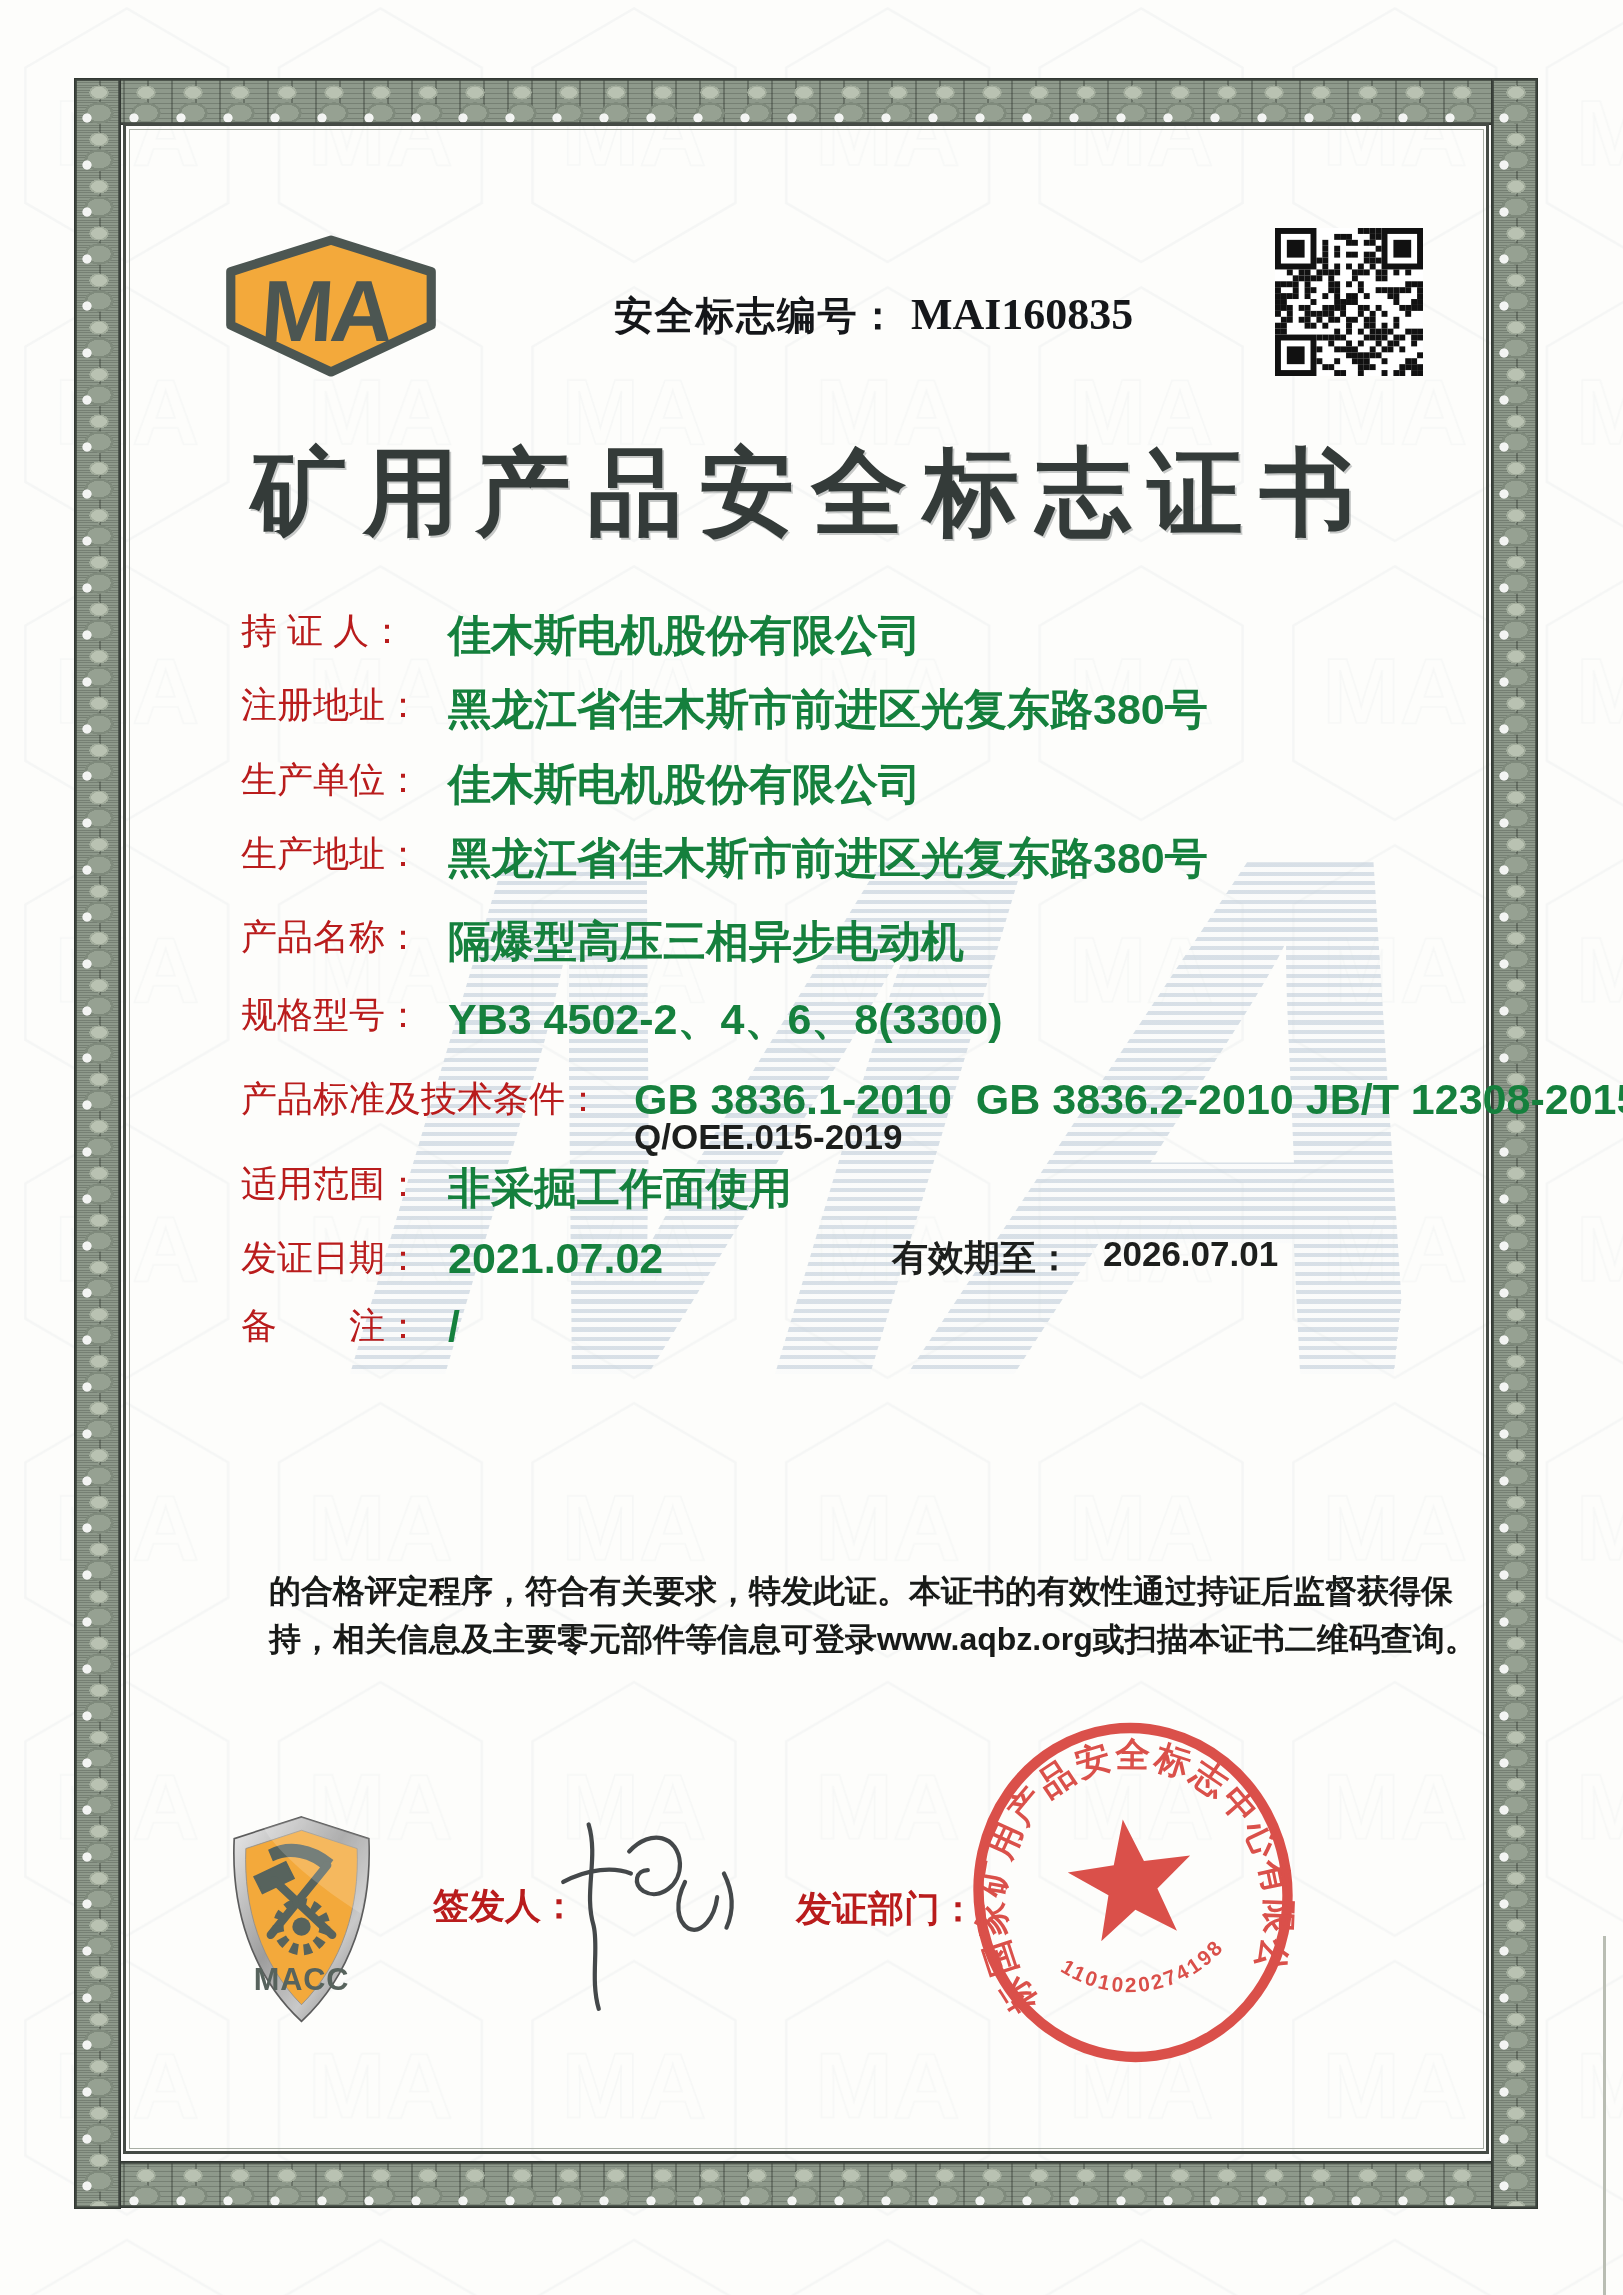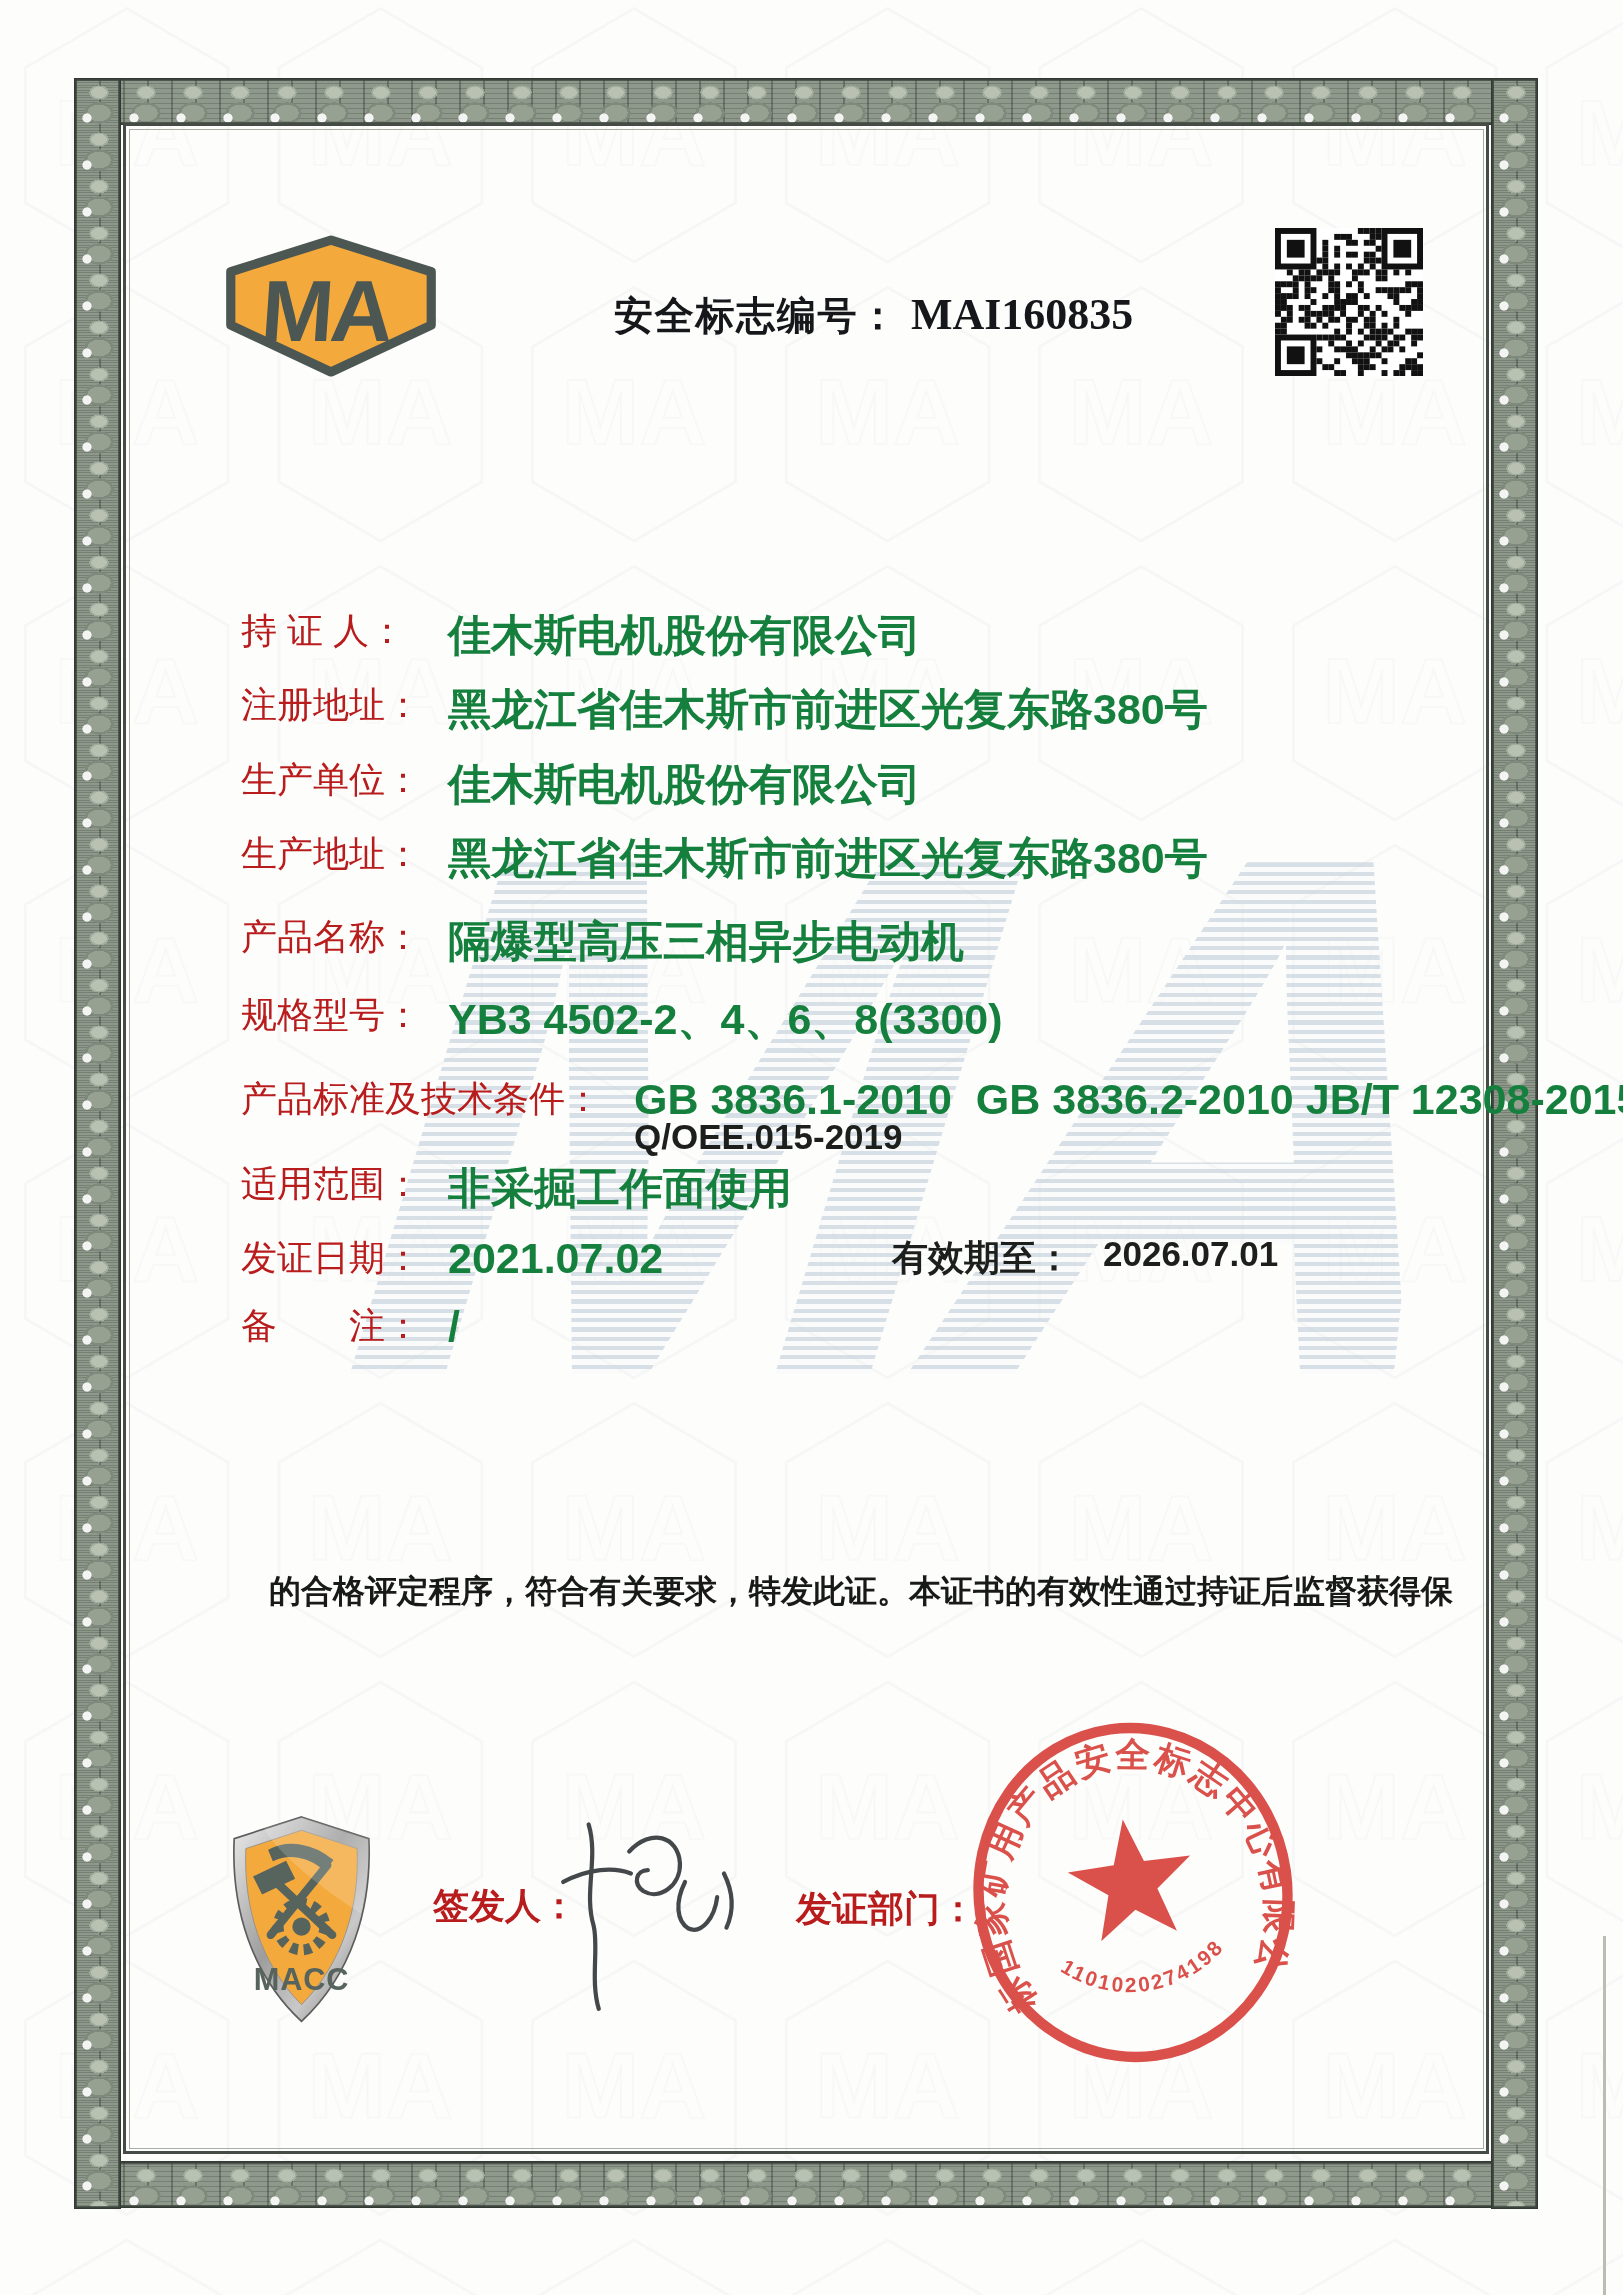--- a/index.html
+++ b/index.html
@@ -327,33 +327,35 @@
       <rect x="7" y="7" width="35" height="35" fill="#fff"></rect>
       <rect x="14" y="14" width="21" height="21" fill="#111"></rect>
       <rect x="126" y="0" width="49" height="49" fill="#111"></rect>
       <rect x="133" y="7" width="35" height="35" fill="#fff"></rect>
       <rect x="140" y="14" width="21" height="21" fill="#111"></rect>
       <rect x="0" y="126" width="49" height="49" fill="#111"></rect>
       <rect x="7" y="133" width="35" height="35" fill="#fff"></rect>
       <rect x="14" y="140" width="21" height="21" fill="#111"></rect>
     </svg>
 
+  <div class="title">矿用产品安全标志证书</div>
 
   <div class="row" style="top:607px"><span class="lab">持 证 人：</span><span class="val">佳木斯电机股份有限公司</span></div>
   <div class="row" style="top:681px"><span class="lab">注册地址：</span><span class="val">黑龙江省佳木斯市前进区光复东路380号</span></div>
   <div class="row" style="top:756px"><span class="lab">生产单位：</span><span class="val">佳木斯电机股份有限公司</span></div>
   <div class="row" style="top:830px"><span class="lab">生产地址：</span><span class="val">黑龙江省佳木斯市前进区光复东路380号</span></div>
   <div class="row" style="top:913px"><span class="lab">产品名称：</span><span class="val">隔爆型高压三相异步电动机</span></div>
   <div class="row" style="top:991px"><span class="lab">规格型号：</span><span class="val">YB3 4502-2、4、6、8(3300)</span></div>
   <div class="row" style="top:1075px"><span class="lab">产品标准及技术条件：</span><span class="val x2">GB 3836.1-2010  GB 3836.2-2010 JB/T 12308-2015</span><span class="std2">Q/OEE.015-2019</span></div>
   <div class="row" style="top:1160px"><span class="lab">适用范围：</span><span class="val">非采掘工作面使用</span></div>
   <div class="row" style="top:1234px"><span class="lab">发证日期：</span><span class="val">2021.07.02</span><span class="lab2">有效期至：</span><span class="val2">2026.07.01</span></div>
   <div class="row" style="top:1302px"><span class="lab">备　　注：</span><span class="val">/</span></div>
 
   <div class="para" style="top:1567px">的合格评定程序，符合有关要求，特发此证。本证书的有效性通过持证后监督获得保</div>
+  <div class="para" style="top:1615px">持，相关信息及主要零元部件等信息可登录www.aqbz.org或扫描本证书二维码查询。</div>
 
   <svg class="shield" viewBox="0 0 230 260">
     <defs>
       <linearGradient id="rim" x1="0" y1="0" x2="1" y2="1">
         <stop offset="0" stop-color="#ececec"></stop>
           <stop offset="0.45" stop-color="#9d9d9d"></stop>
         <stop offset="0.7" stop-color="#c9c9c9"></stop>
           <stop offset="1" stop-color="#6f6f6f"></stop>
       </linearGradient>
     </defs>

